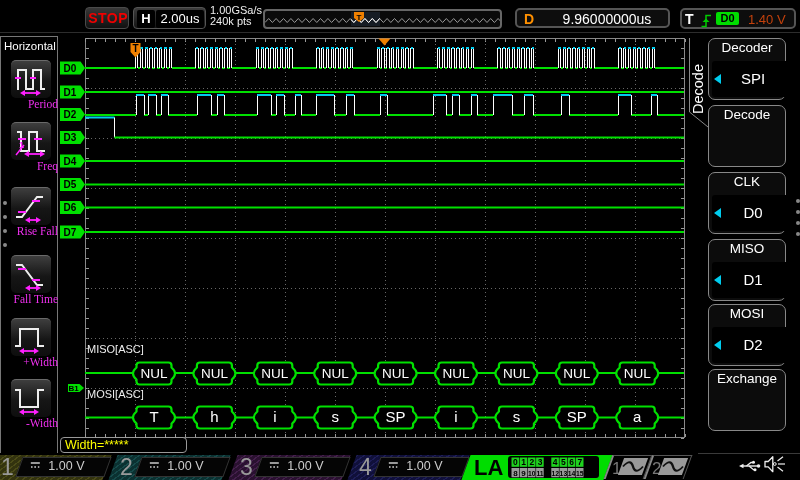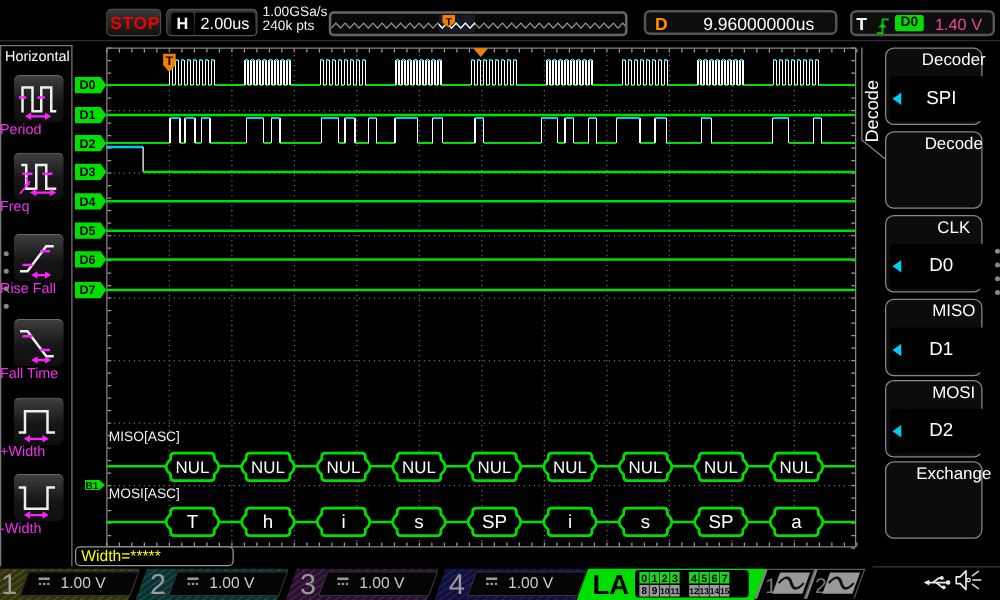--- a/index.html
+++ b/index.html
@@ -25,35 +25,35 @@
   border:2px solid #666; border-radius:4px; }
 #dbox { position:absolute; left:515px; top:8px; width:155px; height:20px; background:#0d0d0d;
   border:2px solid #555; border-radius:5px; }
 #dbox .d { position:absolute; left:7px; top:1px; color:#ff9000; font-weight:bold; font-size:14px; }
 #dbox .v { position:absolute; left:30px; top:1px; width:120px; color:#fff; font-size:14px; text-align:center; }
 #tbox { position:absolute; left:680px; top:8px; width:116px; height:21px; background:#0d0d0d;
   border:2px solid #555; border-radius:5px; }
 #tbox .t { position:absolute; left:3px; top:1px; color:#fff; font-weight:bold; font-size:14px; }
 #tbox .d0 { position:absolute; left:34px; top:2px; width:23px; height:13px; background:#00dd00; border-radius:2px;
   color:#000; font-weight:bold; font-size:11px; text-align:center; line-height:13px; }
-#tbox .lv { position:absolute; left:66px; top:2px; color:#ec4899; font-size:13px; }
+#tbox .lv { position:absolute; left:66px; top:2px; color:#c2410c; font-size:13px; }
 
 
 #lmenu { position:absolute; left:0; top:36px; width:58px; height:417px;
   border-top:1px solid #777; border-right:1px solid #777; border-left:1px solid #777; }
 #ltitle { position:absolute; left:3px; top:3px; color:#fff; font-size:11.5px; }
 .lbtn { position:absolute; left:11px; width:40px; height:38px; border-radius:5px;
   background:linear-gradient(180deg,#3e3e3e,#161616 55%,#0e0e0e); border-top:1px solid #6a6a6a; }
 .lbtn svg { display:block; margin:1px auto 0; }
-.llab { position:absolute; left:0; width:58px; text-align:left; color:#f030f0; font-size:11.5px; }
+.llab { position:absolute; left:0; width:58px; text-align:right; color:#f030f0; font-size:11.5px;font-family:Liberation Serif, serif; }
 .ldots span { position:absolute; left:3px; width:4px; height:4px; border-radius:2px; background:#888; }
 
 
 .ritem { position:absolute; left:708px; width:78px; height:62px;
-  border:1px solid #888; border-radius:7px; background:#0c0c0c;padding-left:16px; }
+  border:1px solid #888; border-radius:7px; background:#0c0c0c; }
 .rhdr { position:absolute; top:1px; width:100%; text-align:center; color:#fff; font-size:13.5px; }
 .rval { position:absolute; left:3px; top:22px; width:82px; height:36px; background:#000;
   border-radius:3px; color:#fff; text-align:center; line-height:36px; }
 .rarw { position:absolute; left:2px; top:13px; width:0; height:0;
   border-top:5px solid transparent; border-bottom:5px solid transparent; border-right:7px solid #00ccee; }
 .rdots span { position:absolute; left:796px; width:4px; height:4px; border-radius:2px; background:#888; }
 
 
 #fallbox { position:absolute; left:60px; top:437px; width:127px; height:16px;
   border:1px solid #999; border-radius:4px; background:#000;

